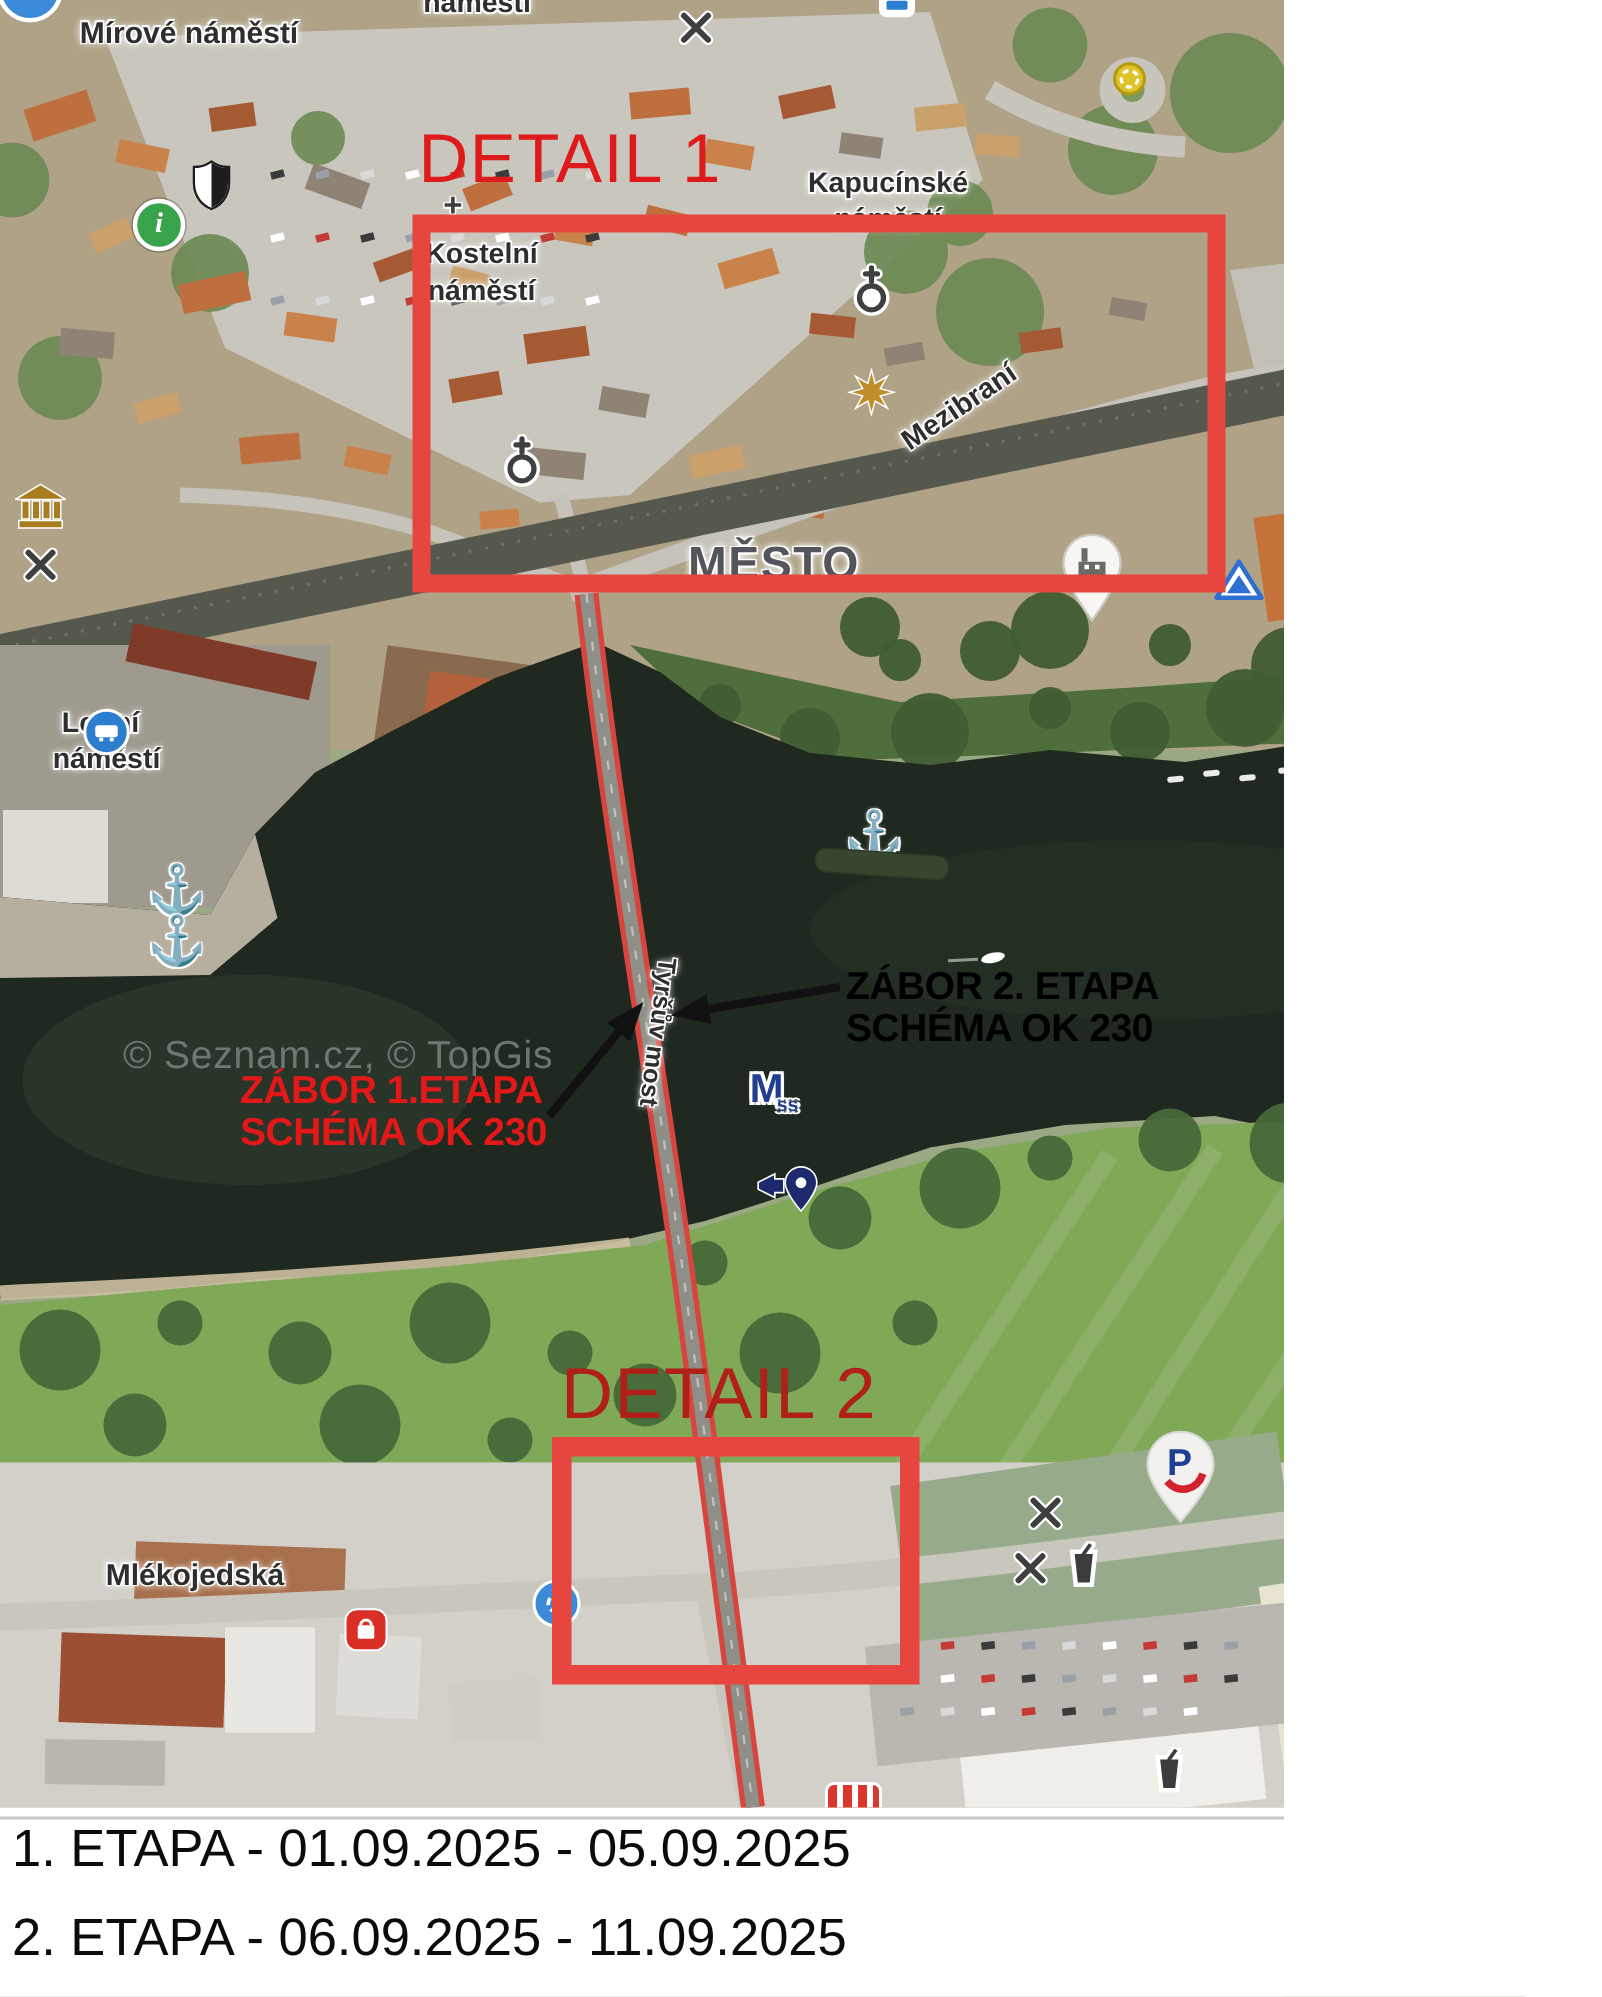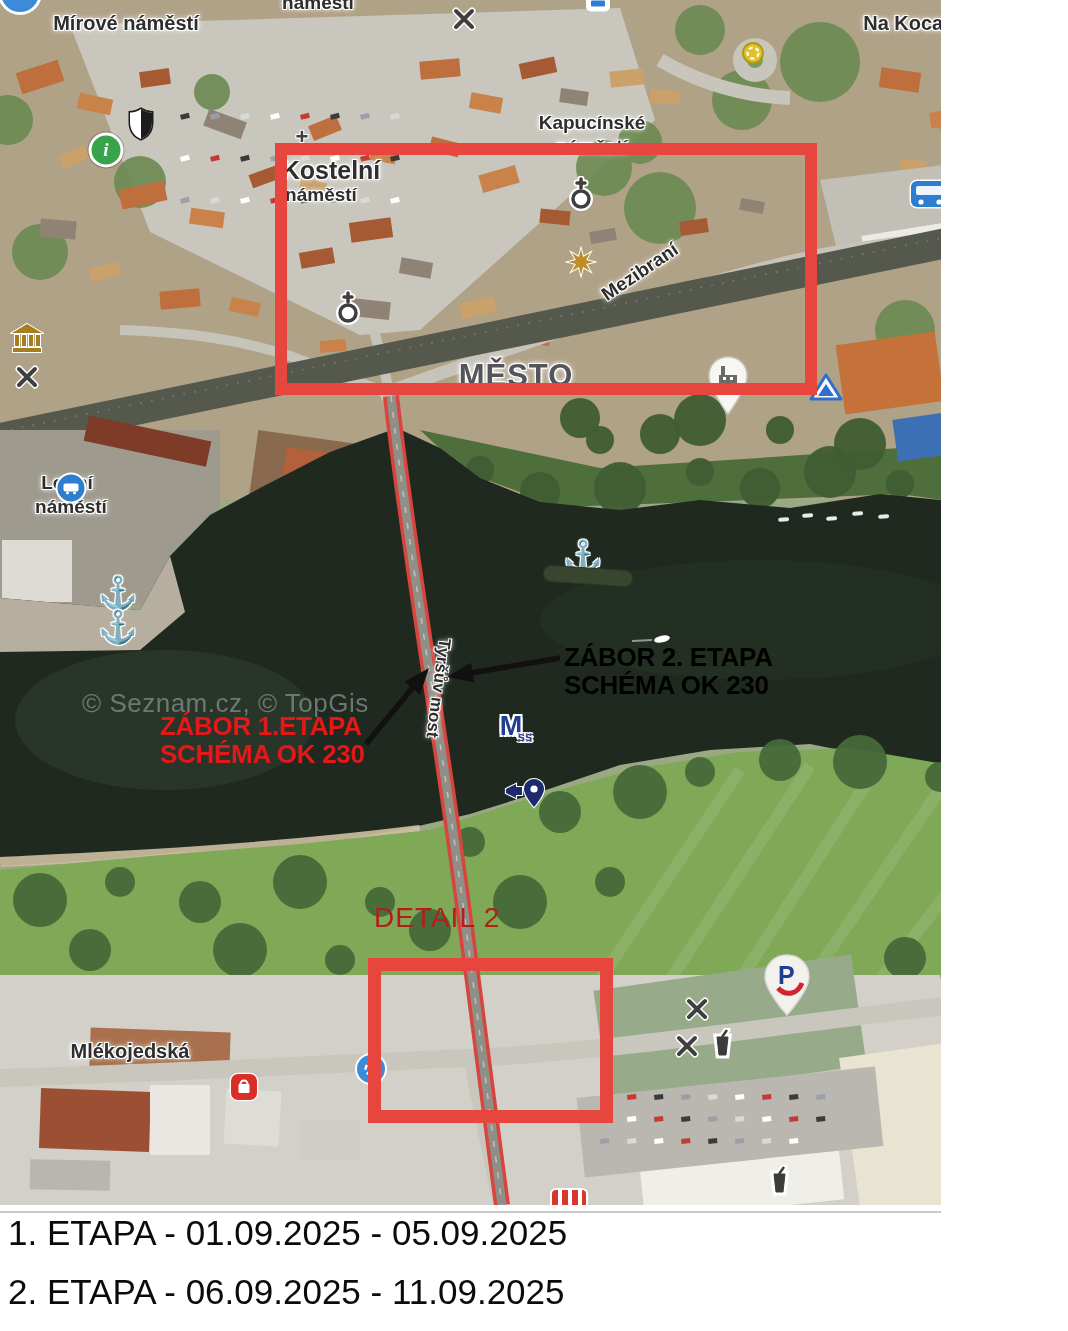--- a/index.html
+++ b/index.html
@@ -1,16 +1,16 @@
 <!DOCTYPE html>
 <html><head>
 <meta charset="utf-8">
 <style>
   html,body{margin:0;padding:0;background:#fff;}
-  #stage{position:relative;width:941px;height:1331px;overflow:hidden;background:#fff;
+  #stage{position:relative;width:856px;height:1331px;overflow:hidden;background:#fff;
          font-family:"Liberation Sans",sans-serif;}
   #map{position:absolute;left:0;top:0;width:1068px;height:1205px;overflow:hidden;background:#9aa884;}
   #terrain{position:absolute;left:0;top:0;z-index:1;}
   .map-label{position:absolute;z-index:4;transform:translate(-50%,-50%);white-space:nowrap;
     color:#2e2e2e;font-weight:600;text-align:center;
     text-shadow:-1px -1px 0 #fff,1px -1px 0 #fff,-1px 1px 0 #fff,1px 1px 0 #fff,0 0 4px #fff,0 0 6px #fff;}
   .district{color:#54555a;letter-spacing:1px;font-weight:700;}
   .watermark{position:absolute;z-index:3;color:rgba(125,138,132,0.8);font-size:26px;letter-spacing:.5px;white-space:nowrap;margin-top:22px;}
   .detail-rect{position:absolute;z-index:6;border-style:solid;border-color:#e7463e;}
   .detail-label{position:absolute;z-index:7;font-weight:400;white-space:nowrap;letter-spacing:1px;}
@@ -267,32 +267,33 @@
           <rect x="852" y="512" width="11" height="4" rx="2" fill="#ffffff" opacity="0.9" transform="rotate(-5 852 512)"></rect>
           <rect x="878" y="515" width="11" height="4" rx="2" fill="#ffffff" opacity="0.9" transform="rotate(-5 878 515)"></rect>
           <rect x="946" y="511" width="11" height="4" rx="2" fill="#ffffff" opacity="0.9" transform="rotate(-5 946 511)"></rect>
         </g>
     </svg>
   <div class="map-label" style="left: 318px; top: 3px; font-size: 19px;">náměstí</div>
       <div class="map-label" style="left: 126px; top: 23px; font-size: 20px;">Mírové náměstí</div>
       <div class="map-label" style="left: 921px; top: 23px; font-size: 20px;">Na Kocandě</div>
       <div class="map-label" style="left: 592px; top: 123px; font-size: 19px;">Kapucínské</div>
       <div class="map-label" style="left: 592px; top: 147px; font-size: 19px;">náměstí</div>
-      <div class="map-label" style="left: 331px; top: 170px; font-size: 25px;">Kostelní</div>
+      <div class="map-label" style="left: 321px; top: 170px; font-size: 19px;">Kostelní</div>
       <div class="map-label" style="left: 321px; top: 195px; font-size: 19px;">náměstí</div>
       <div class="map-label" style="left: 640px; top: 272px; font-size: 19px; transform: translate(-50%, -50%) rotate(-34deg);">Mezibraní</div>
       <div class="map-label district" style="left: 486px; top: 376px; font-size: 31px; margin-left: 30px;">MĚSTO</div>
       <div class="map-label" style="left: 67px; top: 483px; font-size: 19px;">Lodní</div>
       <div class="map-label" style="left: 71px; top: 507px; font-size: 19px;">náměstí</div>
       <div class="map-label" style="left: 438px; top: 688px; font-size: 17px; transform: translate(-50%, -50%) rotate(97.5deg);">Tyršův most</div>
       <div class="map-label" style="left: 130px; top: 1051px; font-size: 20px;">Mlékojedská</div>
       <div class="watermark" style="left: 82px; top: 666px;">© Seznam.cz, © TopGis</div>
       <div class="detail-rect" style="left: 275px; top: 143px; width: 518px; height: 228px; border-width: 12px;"></div>
+      <div class="detail-label" style="left: 279px; top: 78px; font-size: 46px; color: rgb(223, 26, 26);">DETAIL 1</div>
       <div class="detail-rect" style="left: 368px; top: 958px; width: 219px; height: 139px; border-width: 13px;"></div>
-      <div class="detail-label" style="left: 374px; top: 902px; font-size: 28px; color: rgb(176, 32, 24);">DETAIL 2</div>
+      <div class="detail-label" style="left: 374px; top: 902px; font-size: 48px; color: rgb(176, 32, 24);">DETAIL 2</div>
       <div class="zabor" style="left: 160px; top: 712px; color: rgb(227, 24, 24);">ZÁBOR 1.ETAPA
 SCHÉMA OK 230</div>
       <div class="zabor" style="left: 564px; top: 643px; color: #000000;">ZÁBOR 2. ETAPA
 SCHÉMA OK 230</div>
       <div class="icon" style="left: 20px; top: -7px;">
         <div style="width:38px;height:38px;border-radius:50%;background:#3c8bd9;border:3px solid #fff"></div>
       </div>
       <div class="icon" style="left: 464px; top: 21px;"><svg width="32" height="32">
           <path d="M8,8 L24,24 M24,8 L8,24" stroke="#ffffff" stroke-width="7" stroke-linecap="round" fill="none"></path>
           <path d="M8,8 L24,24 M24,8 L8,24" stroke="#3f3f3f" stroke-width="4" stroke-linecap="round" fill="none"></path>

